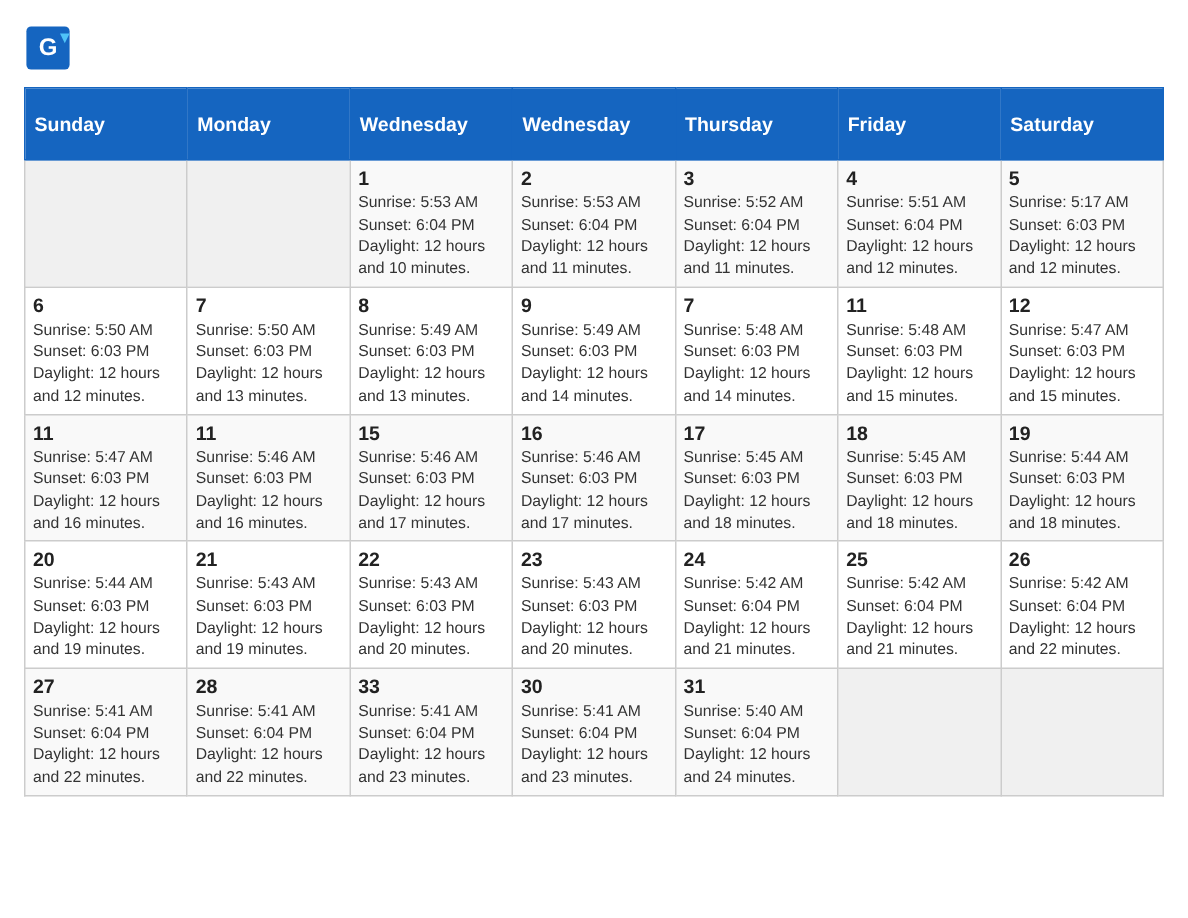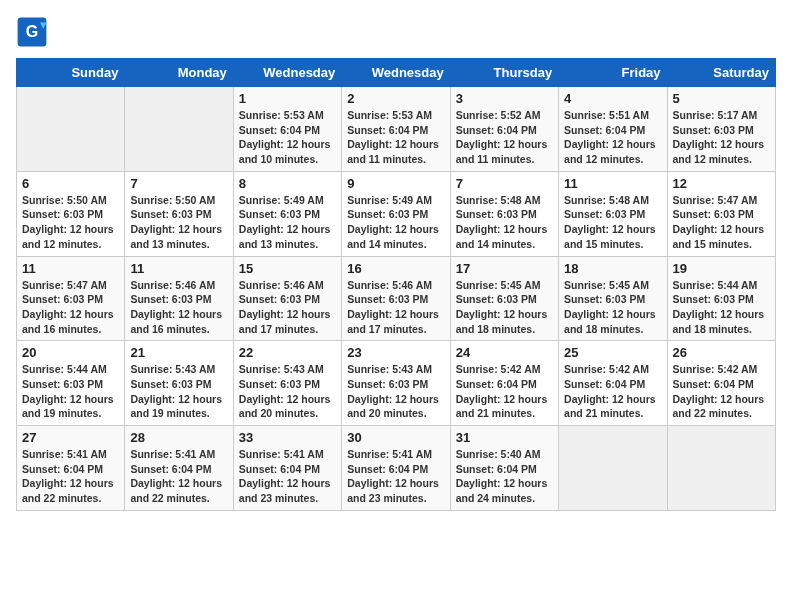--- a/index.html
+++ b/index.html
@@ -45,22 +45,22 @@
       color: #444;
     }
     table {
       width: 100%;
       border-collapse: collapse;
       font-size: 11px;
     }
     thead tr th {
       background: #1565c0;
       color: #fff;
-      text-align: right;
-      padding: 6px 6px;
+      text-align: left;
+      padding: 16px 6px;
       font-size: 13px;
       font-weight: bold;
       border: 1px solid #1565c0;
     }
     tbody tr td {
       border: 1px solid #ccc;
       vertical-align: top;
       padding: 4px 5px;
       width: calc(100% / 7);
       height: 80px;
@@ -73,21 +73,20 @@
       font-size: 13px;
       font-weight: bold;
       color: #222;
       display: block;
       margin-bottom: 2px;
     }
     .day-info {
       color: #333;
       font-size: 10.5px;
       line-height: 1.4;
-      font-weight: bold;
     }
     .empty-cell {
       background: #f0f0f0 !important;
     }
   </style>
 </head>
 <body>
 
 <div class="header-area">
   <div class="logo">

